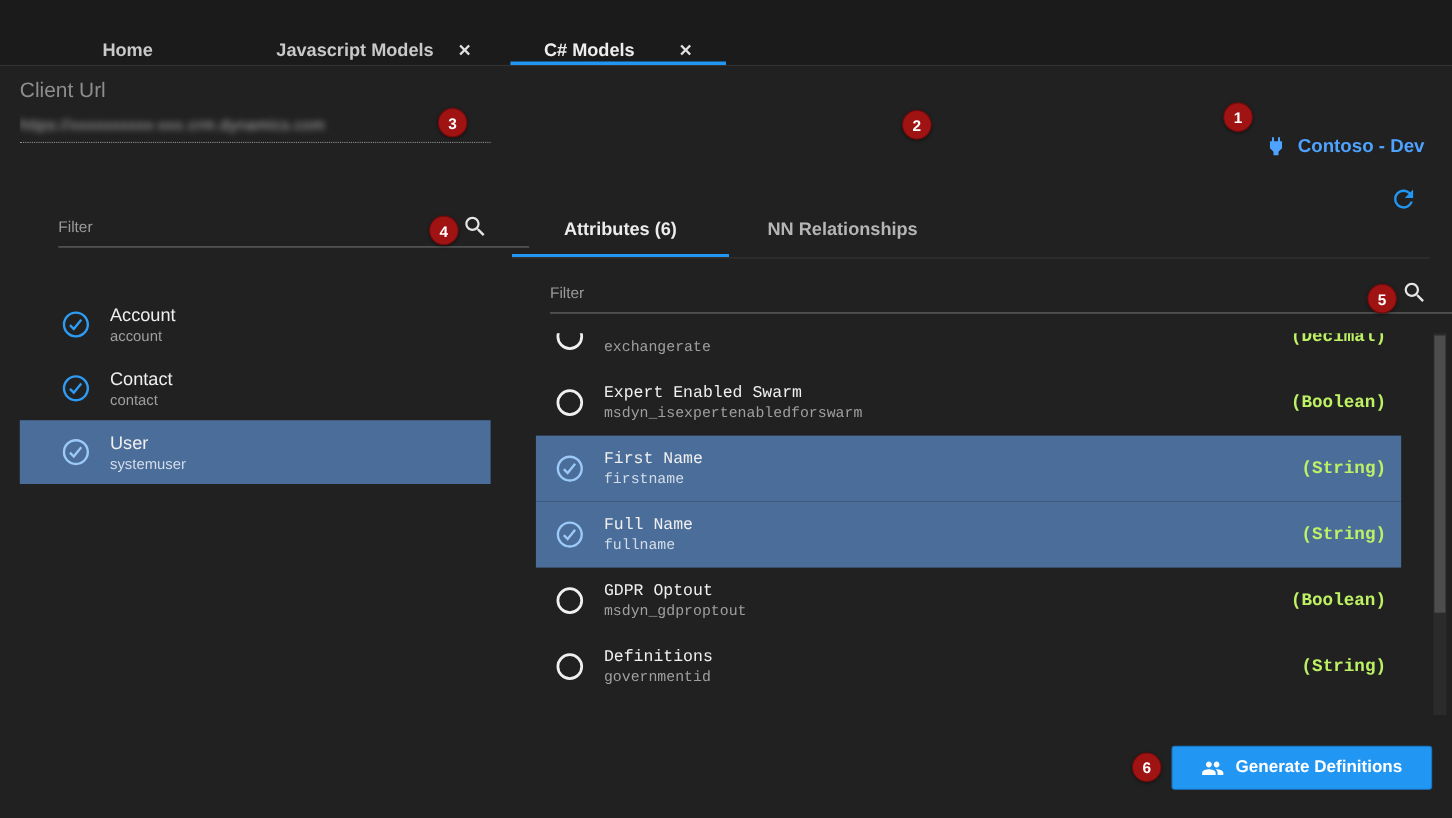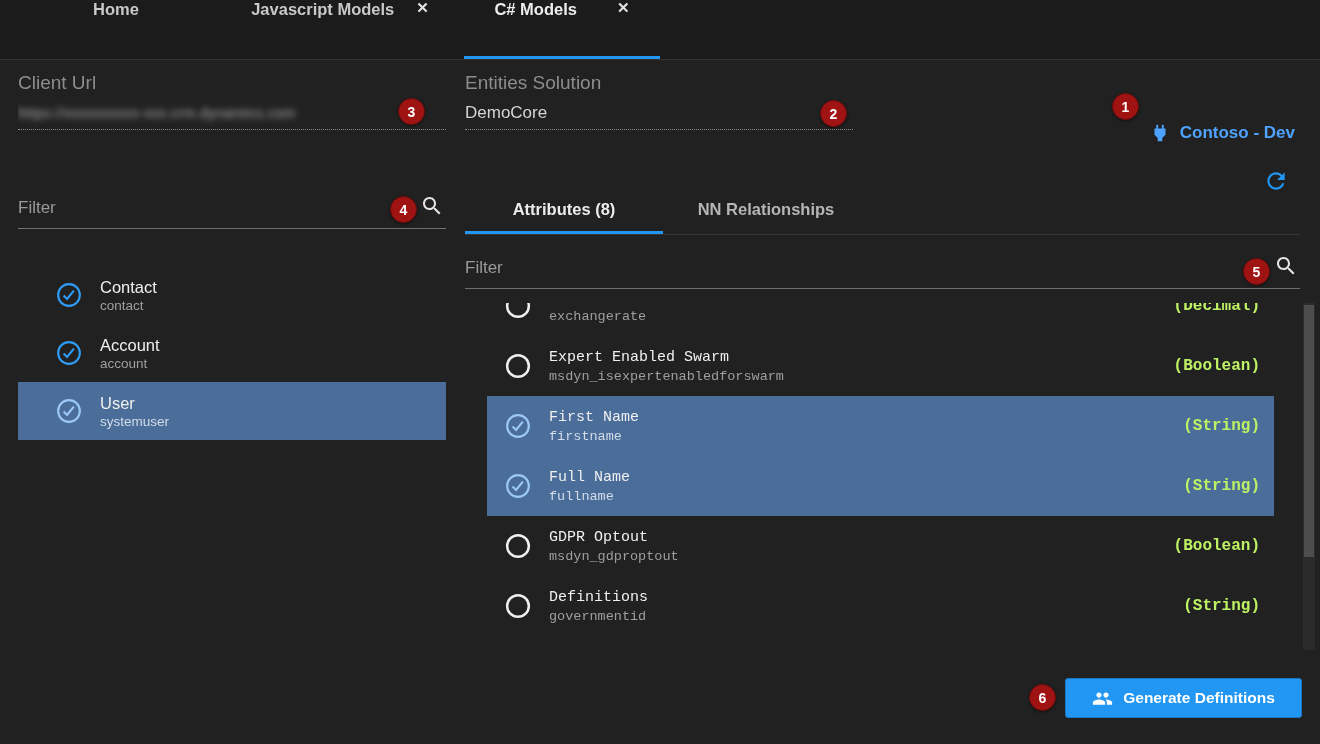--- a/index.html
+++ b/index.html
@@ -9,22 +9,22 @@
     background:#212121; font-family:"Liberation Sans", sans-serif;
     color:#e0e0e0;
   }
   
   .tabbar {
     position:absolute; top:0; left:0; width:1320px; height:60px;
     background:#1b1b1b; border-bottom:1px solid #323232;
     display:flex; align-items:stretch; padding-left:16px;
   }
   .tab {
-    display:flex; align-items:flex-start; justify-content:center; gap:22px;
-    font-size:16.5px; font-weight:600; color:#c9c9c9; cursor:pointer;
+    display:flex; align-items:center; justify-content:center; gap:22px;
+    font-size:16.5px; font-weight:600; color:#c9c9c9; cursor:pointer;margin-top:34px;
   }
   .tab-home { width:200px; }
   .tab-js   { width:248px; }
   .tab-cs   { width:196px; }
   .tab.active { color:#ededed; box-shadow: inset 0 -3px 0 #2196f3; gap: 40px; }
   .close-x { font-size:15px; font-weight:700; color:#e3e3e3; line-height:1; }
 
   
   .field-label { font-size:19px; color:#8d8d8d; }
   .field-value {
@@ -41,22 +41,23 @@
   }
   .connection .conn-name { font-size:17px; font-weight:600; color:#4da3ff; }
 
   .refresh-btn { position:absolute; top:168px; right:31px; width:26px; height:26px; cursor:pointer; }
 
   
   .filter-wrap { position:absolute; }
   .filter-wrap input {
     width:100%; background:transparent; border:none; outline:none;
     border-bottom:1px solid #6f6f6f; color:#14b8a6;
-    font-family:"Liberation Sans", sans-serif; font-size:17px;
+    font-family:"Liberation Sans", sans-serif; font-size:14px;
     padding:6px 34px 10px 0;
+    margin-left:35px;
   }
   .filter-wrap input::placeholder { color:#9a9a9a; }
   .filter-wrap .search-ic { position:absolute; right:2px; top:2px; width:24px; height:24px; }
   .lf { left:18px; top:192px; width:428px; }
   .rf { left:465px; top:252px; width:835px; }
 
   
   .entity-list { position:absolute; left:18px; top:266px; width:428px; }
   .entity-row {
     height:58px; display:flex; align-items:center; padding-left:38px; cursor:pointer;
@@ -147,24 +148,20 @@
     </div>
   </div>
 
   <div class="client-field">
     <div class="field-label">Client Url</div>
     <div class="field-value">
       <span class="blur">https://xxxxxxxxxx-xxx.crm.dynamics.com</span>
     </div>
   </div>
 
-  <div class="solution-field">
-    <div class="field-label">Entities Solution</div>
-    <div class="field-value">DemoCore</div>
-  </div>
 
   <div class="connection">
     <svg class="conn-ic" width="22" height="22" viewBox="0 0 24 24">
       <path d="M16 7V3h-2v4h-4V3H8v4H6v7l3.5 3.5V21h5v-3.5L18 14V7h-2z" fill="#4da3ff"></path>
     </svg>
     <span class="conn-name">Contoso - Dev</span>
   </div>
 
   <div class="refresh-btn">
     <svg width="26" height="26" viewBox="0 0 24 24">
@@ -179,49 +176,49 @@
     </svg>
   </div>
 
   <div class="entity-list">
     <div class="entity-row">
       <svg class="icon-check" viewBox="0 0 24 24">
         <circle cx="12" cy="12" r="10" fill="none" stroke="currentColor" stroke-width="2"></circle>
         <path d="M7 12.5l3.2 3.2L16.5 8" fill="none" stroke="currentColor" stroke-width="2"></path>
       </svg>
       <div class="row-texts">
+        <div class="ename">Account</div>
+        <div class="elogical">account</div>
+      </div>
+    </div>
+    <div class="entity-row">
+      <svg class="icon-check" viewBox="0 0 24 24">
+        <circle cx="12" cy="12" r="10" fill="none" stroke="currentColor" stroke-width="2"></circle>
+        <path d="M7 12.5l3.2 3.2L16.5 8" fill="none" stroke="currentColor" stroke-width="2"></path>
+      </svg>
+      <div class="row-texts">
         <div class="ename">Contact</div>
         <div class="elogical">contact</div>
       </div>
     </div>
-    <div class="entity-row">
-      <svg class="icon-check" viewBox="0 0 24 24">
-        <circle cx="12" cy="12" r="10" fill="none" stroke="currentColor" stroke-width="2"></circle>
-        <path d="M7 12.5l3.2 3.2L16.5 8" fill="none" stroke="currentColor" stroke-width="2"></path>
-      </svg>
-      <div class="row-texts">
-        <div class="ename">Account</div>
-        <div class="elogical">account</div>
-      </div>
-    </div>
     <div class="entity-row sel">
       <svg class="icon-check" viewBox="0 0 24 24">
         <circle cx="12" cy="12" r="10" fill="none" stroke="currentColor" stroke-width="2"></circle>
         <path d="M7 12.5l3.2 3.2L16.5 8" fill="none" stroke="currentColor" stroke-width="2"></path>
       </svg>
       <div class="row-texts">
         <div class="ename">User</div>
         <div class="elogical">systemuser</div>
       </div>
     </div>
   </div>
 
   <div class="rp-tabs">
     <div class="rp-tab rp-tab-1 active">
-      <span>Attributes (8)</span>
+      <span>Attributes (6)</span>
     </div>
     <div class="rp-tab rp-tab-2">
       <span>NN Relationships</span>
     </div>
   </div>
 
   <div class="filter-wrap rf">
     <input type="text" placeholder="Filter" style="">
     <svg class="search-ic" viewBox="0 0 24 24">
       <path d="M15.5 14h-.79l-.28-.27C15.41 12.59 16 11.11 16 9.5 16 5.91 13.09 3 9.5 3S3 5.91 3 9.5 5.91 16 9.5 16c1.61 0 3.09-.59 4.23-1.57l.27.28v.79l5 4.99L20.49 19l-4.99-5zm-6 0C7.01 14 5 11.99 5 9.5S7.01 5 9.5 5 14 7.01 14 9.5 11.99 14 9.5 14z" fill="#e6e6e6"></path>

